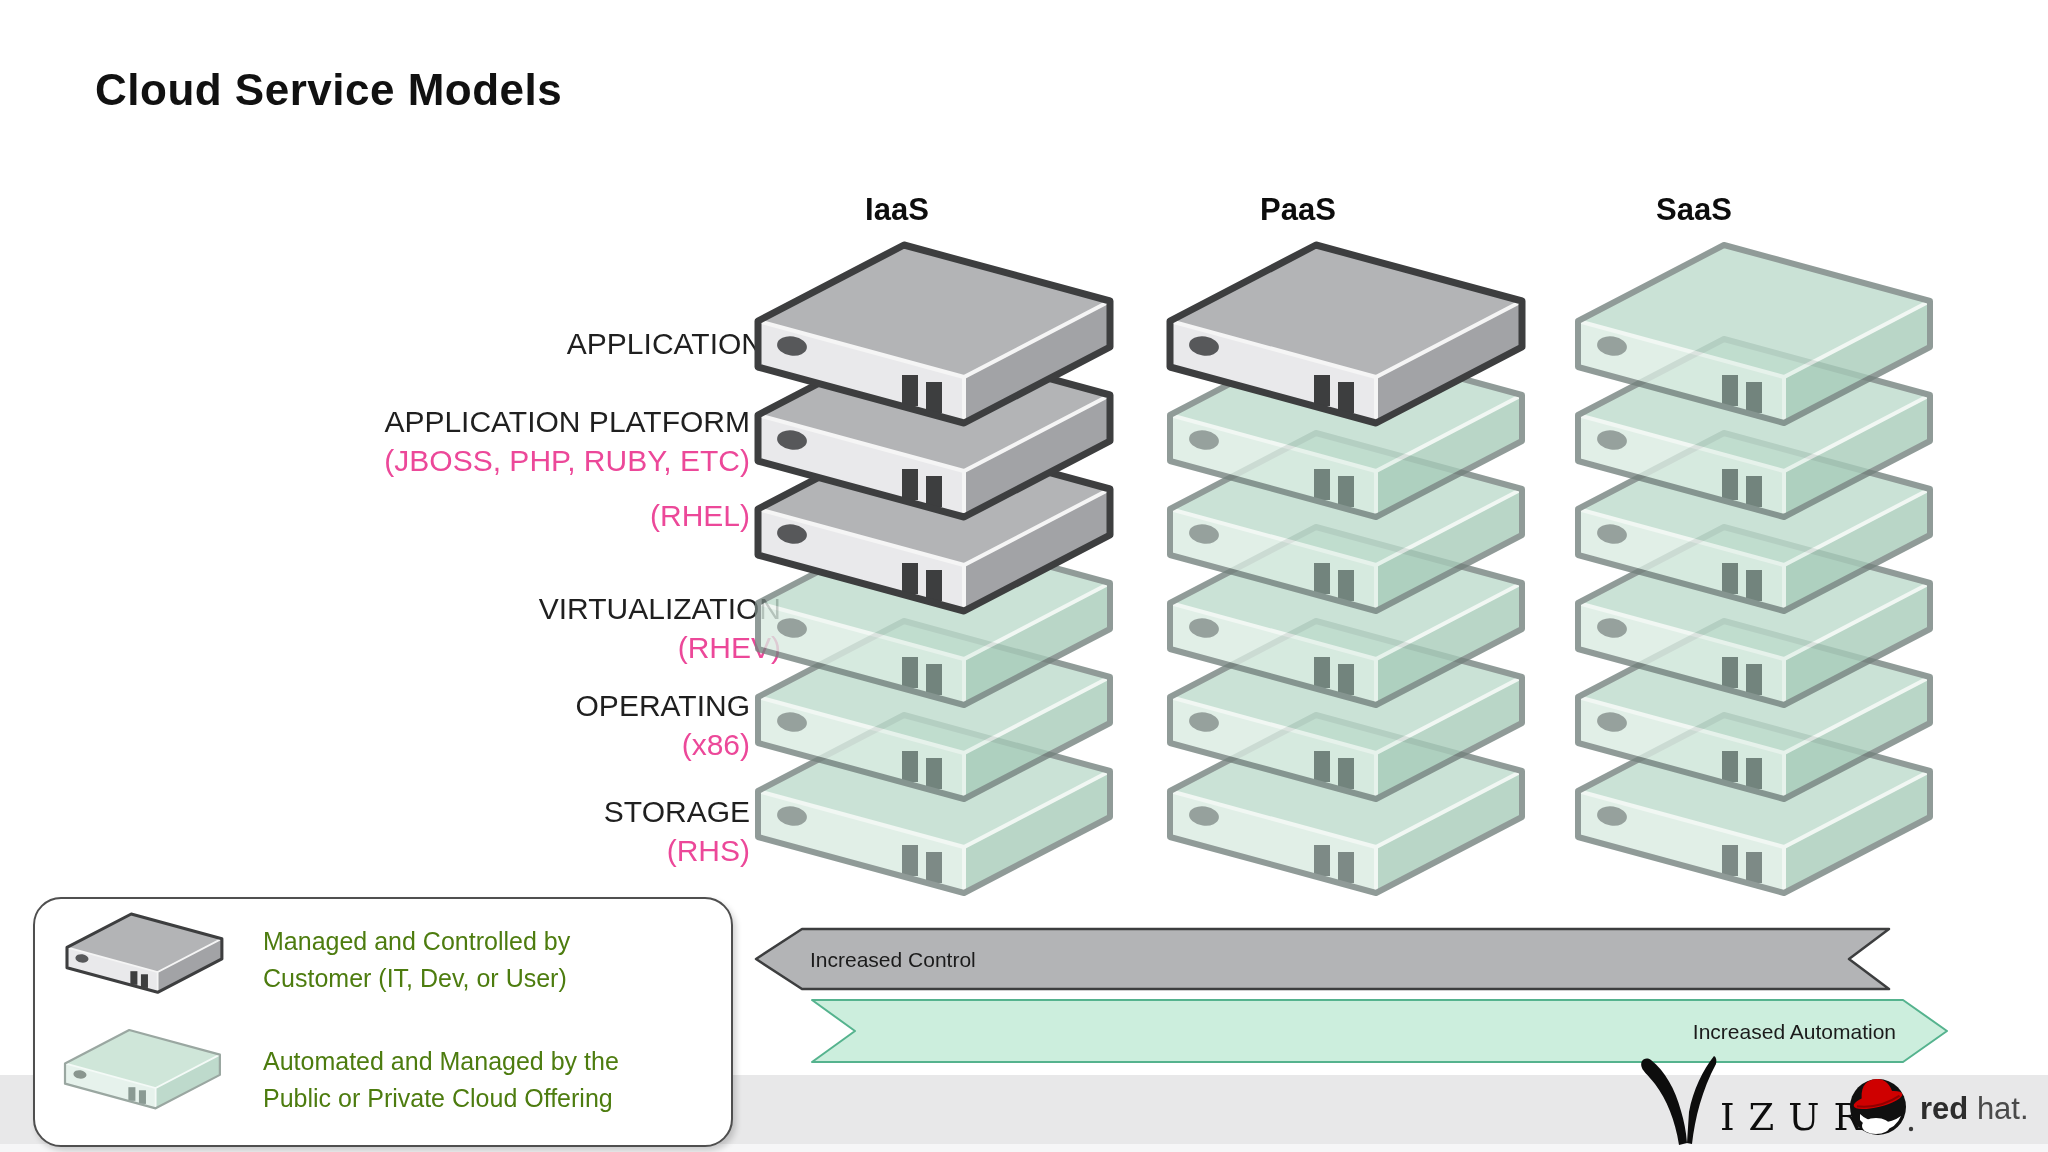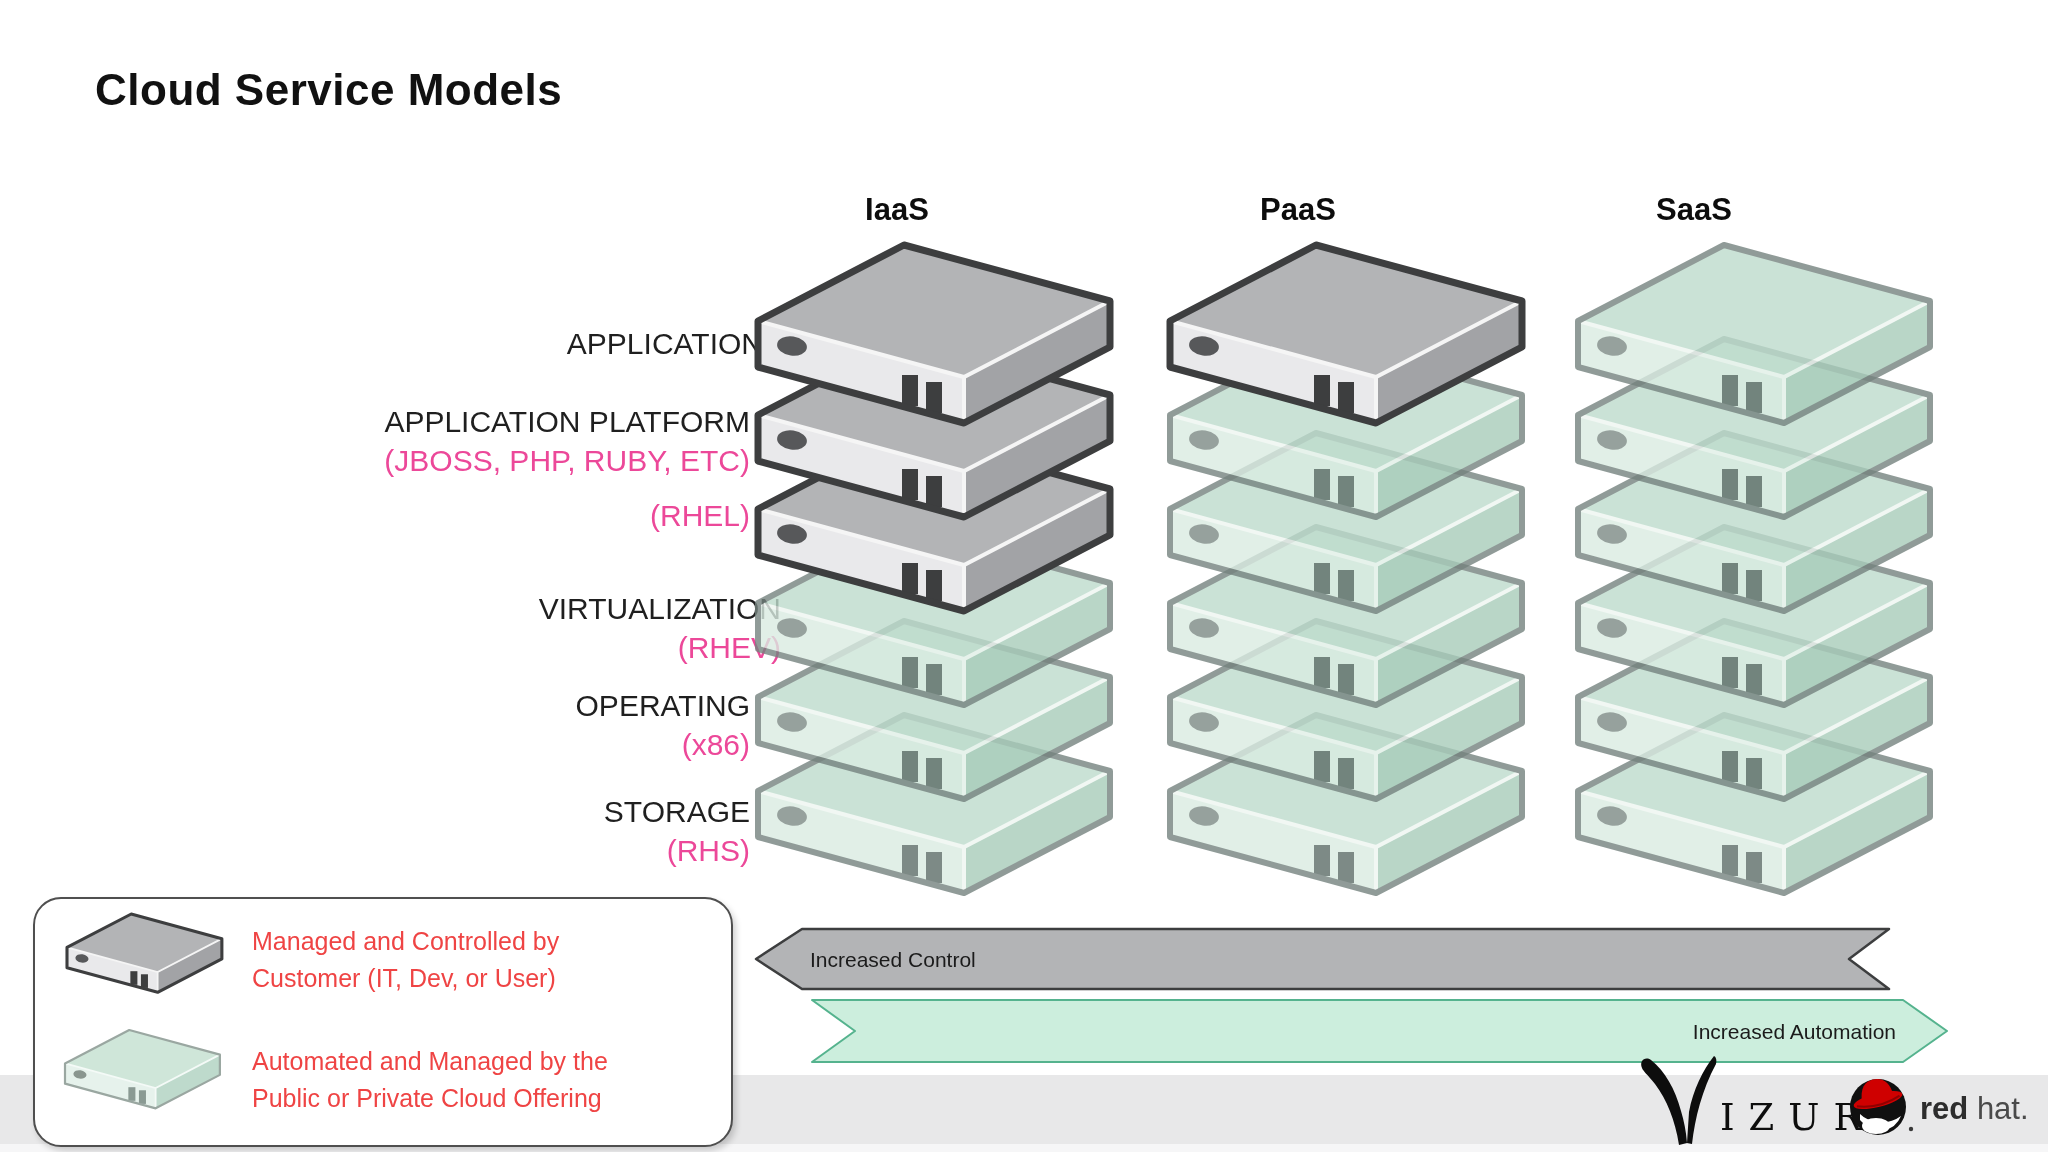--- a/index.html
+++ b/index.html
@@ -23,21 +23,21 @@
   .stack{position:absolute;}
   .footer-band{position:absolute;left:0;top:1075px;width:2048px;height:77px;background:#e8e8e9;}
   .footer-strip{position:absolute;left:0;top:1144px;width:2048px;height:8px;background:#f6f6f7;}
   .legend-box{
     position:absolute;left:33px;top:897px;width:700px;height:250px;background:#ffffff;
     border:2px solid #4f4f4f;border-radius:28px;box-sizing:border-box;
     box-shadow:3px 4px 6px rgba(0,0,0,0.18);
   }
   .legend-icon{position:absolute;}
   .legend-text{
-    position:absolute;left:217px;width:420px;font-size:25px;line-height:37px;color:#ef4444;
+    position:absolute;left:228px;width:420px;font-size:25px;line-height:37px;color:#4d7c0f;
   }
   .arrows-svg{position:absolute;left:750px;top:915px;}
   .arrow-label{font-size:21px;fill:#1b1b1b;font-family:"Liberation Sans",sans-serif;}
   .logo{position:absolute;}
 </style>
 </head>
 <body>
 
 <div id="canvas">
 

